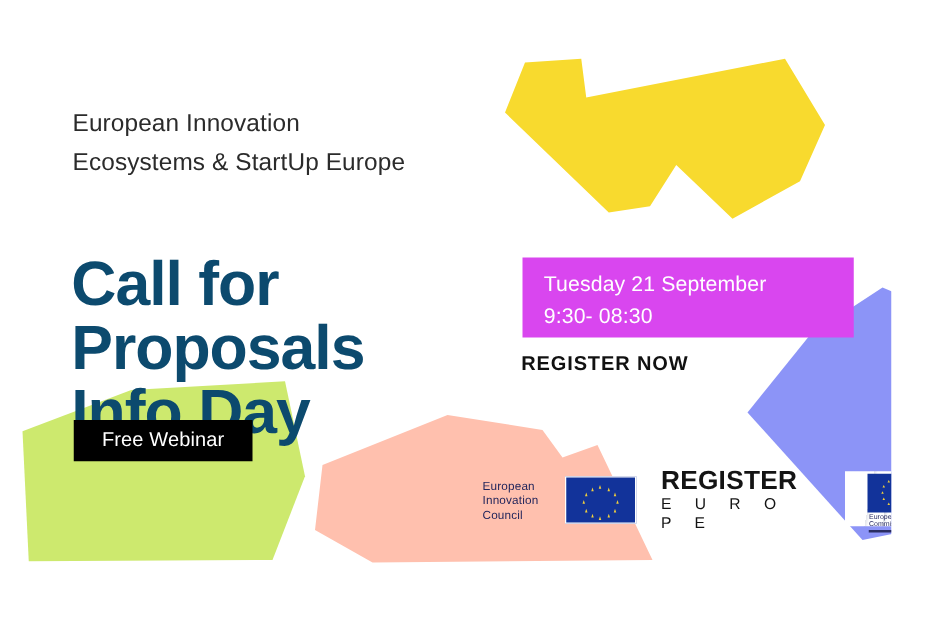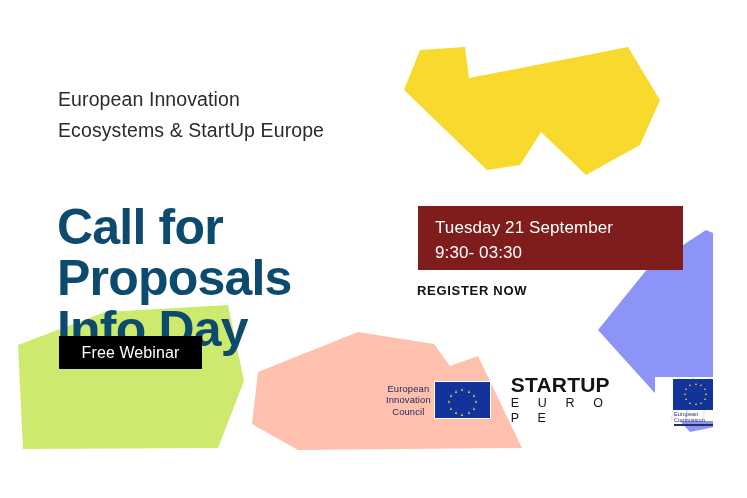--- a/index.html
+++ b/index.html
@@ -63,61 +63,61 @@
     color: #ffffff;
     font-size: 16px;
     letter-spacing: 0.1px;
   }
   .date-box {
     position: absolute;
     left: 418px;
     top: 206px;
     width: 265px;
     height: 64px;
-    background: #7f1d1d;
+    background: #d946ef;
     padding: 9px 0 0 17px;
     box-sizing: border-box;
   }
   .date-box div {
     color: #ffffff;
     font-size: 17px;
     line-height: 25px;
     letter-spacing: 0.1px;
   }
   .register-now {
     position: absolute;
     left: 417px;
     top: 283px;
-    font-size: 13px;
+    font-size: 16px;
     font-weight: bold;
     color: #111111;
     letter-spacing: 0.7px;
   }
   
   .logo-strip {
     position: absolute;
     left: 386px;
     top: 375px;
     height: 50px;
     display: flex;
     align-items: center;
   }
   
   .eic-logo {
     display: flex;
     align-items: center;
     height: 44px;
   }
   .eic-words {
-    text-align: center;
+    text-align: left;
     color: #24265c;
     font-size: 9.4px;
     line-height: 11.6px;
     letter-spacing: 0.15px;
-    padding-right: 3px;
+    padding-right: 21px;
     white-space: pre-line;
   }
   .eu-flag {
     width: 57px;
     height: 38px;
     background: #12339a;
     position: relative;
     border: 1.5px solid #ffffff;
     box-sizing: border-box;
   }
@@ -213,21 +213,21 @@
   <h1 class="headline">Call for
 Proposals
 Info Day</h1>
 
   <div class="free-webinar-box">
     <span>Free Webinar</span>
   </div>
 
   <div class="date-box">
     <div>Tuesday 21 September</div>
-    <div>9:30- 03:30</div>
+    <div>9:30- 08:30</div>
   </div>
 
   <div class="register-now">REGISTER NOW</div>
 
   <div class="logo-strip">
 
     <div class="eic-logo">
       <div class="eic-words">European
 Innovation
 Council</div>
@@ -241,21 +241,21 @@
         <i class="star" style="left:26.6px;top:30.8px"></i>
         <i class="star" style="left:19.9px;top:29.2px"></i>
         <i class="star" style="left:15px;top:24.6px"></i>
         <i class="star" style="left:13.2px;top:18.4px"></i>
         <i class="star" style="left:15px;top:12.2px"></i>
         <i class="star" style="left:19.9px;top:7.6px"></i>
       </div>
     </div>
 
     <div class="su-logo">
-      <div class="su-top">STARTUP</div>
+      <div class="su-top">REGISTER</div>
       <div class="su-bottom">E U R O P E</div>
     </div>
 
     <div class="ec-logo">
       <div class="ec-pages"></div>
       <div class="ec-flag">
         <i class="star" style="left:21.6px;top:4px"></i>
         <i class="star" style="left:27px;top:5.3px"></i>
         <i class="star" style="left:31px;top:9px"></i>
         <i class="star" style="left:32.4px;top:14px"></i>

